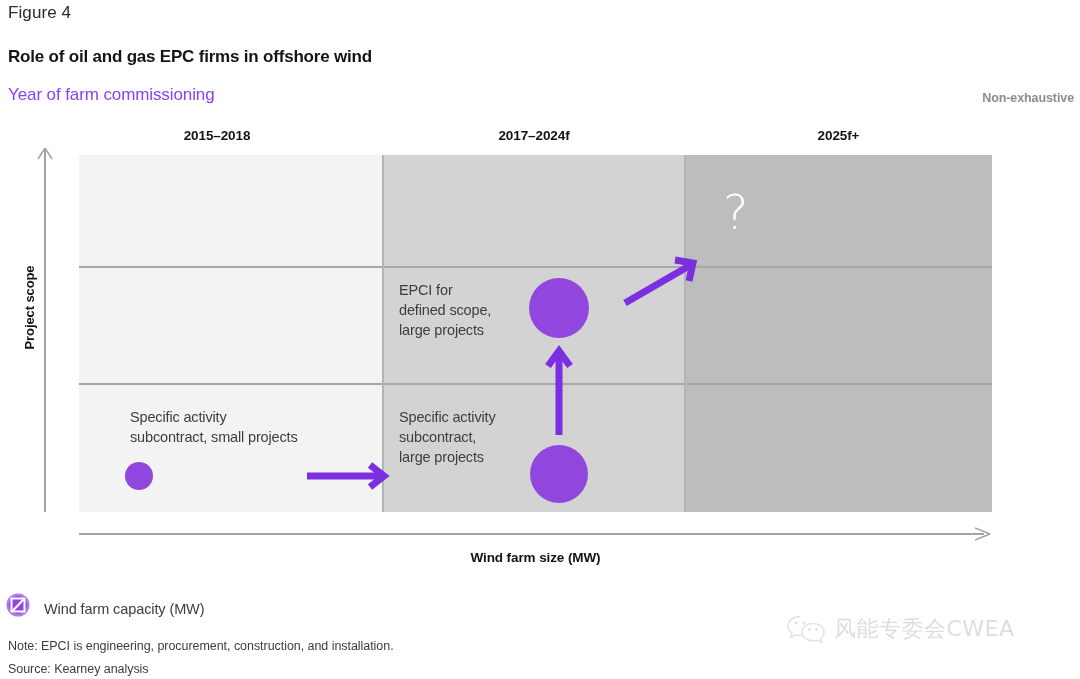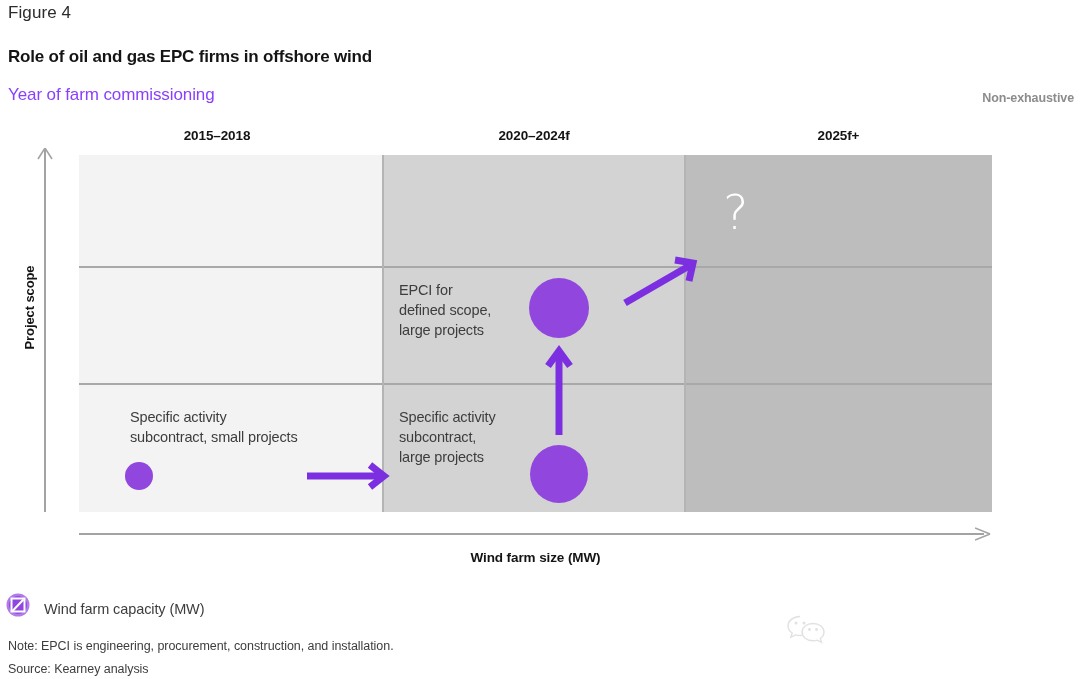--- a/index.html
+++ b/index.html
@@ -264,21 +264,21 @@
 </style>
 </head>
 <body>
 
 <div id="figure-label">Figure 4</div>
 <div id="figure-title">Role of oil and gas EPC firms in offshore wind</div>
 <div id="year-axis-title">Year of farm commissioning</div>
 <div id="non-exhaustive">Non-exhaustive</div>
 
 <div class="col-header" id="col-header-0">2015–2018</div>
-<div class="col-header" id="col-header-1">2020–2024f</div>
+<div class="col-header" id="col-header-1">2017–2024f</div>
 <div class="col-header" id="col-header-2">2025f+</div>
 
 <div id="y-axis-line"></div>
 <svg id="y-axis-arrow" viewBox="0 0 16 12">
   <path d="M8 0 L15 11 M8 0 L1 11" stroke="#a3a3a3" stroke-width="1.6" fill="none"></path>
 </svg>
 <div id="y-axis-label">Project scope</div>
 
 <div id="x-axis-line"></div>
 <svg id="x-axis-arrow" viewBox="0 0 16 14">
@@ -355,13 +355,14 @@
       <path d="M14 4.5 C7 4.5 2 9 2 14 C2 16.8 3.6 19.3 6.2 21 L4.8 25.2 L9.6 22.9 C11 23.3 12.5 23.5 14 23.5 C14.6 23.5 15.2 23.5 15.8 23.4"></path>
       <path d="M27 11.5 C33.4 11.5 38 15.4 38 20.1 C38 22.7 36.6 25 34.3 26.6 L35.5 30.3 L31.2 28.2 C29.9 28.6 28.5 28.8 27 28.8 C20.6 28.8 16 24.9 16 20.1 C16 15.4 20.6 11.5 27 11.5 Z"></path>
     </g>
     <g fill="#cfcfcf">
       <circle cx="10" cy="11" r="1.5"></circle>
       <circle cx="18" cy="11" r="1.5"></circle>
       <circle cx="23.5" cy="17.5" r="1.4"></circle>
       <circle cx="30.5" cy="17.5" r="1.4"></circle>
     </g>
   </svg>
+  <span id="watermark-text">风能专委会CWEA</span>
 </div>
 
 </body></html>

